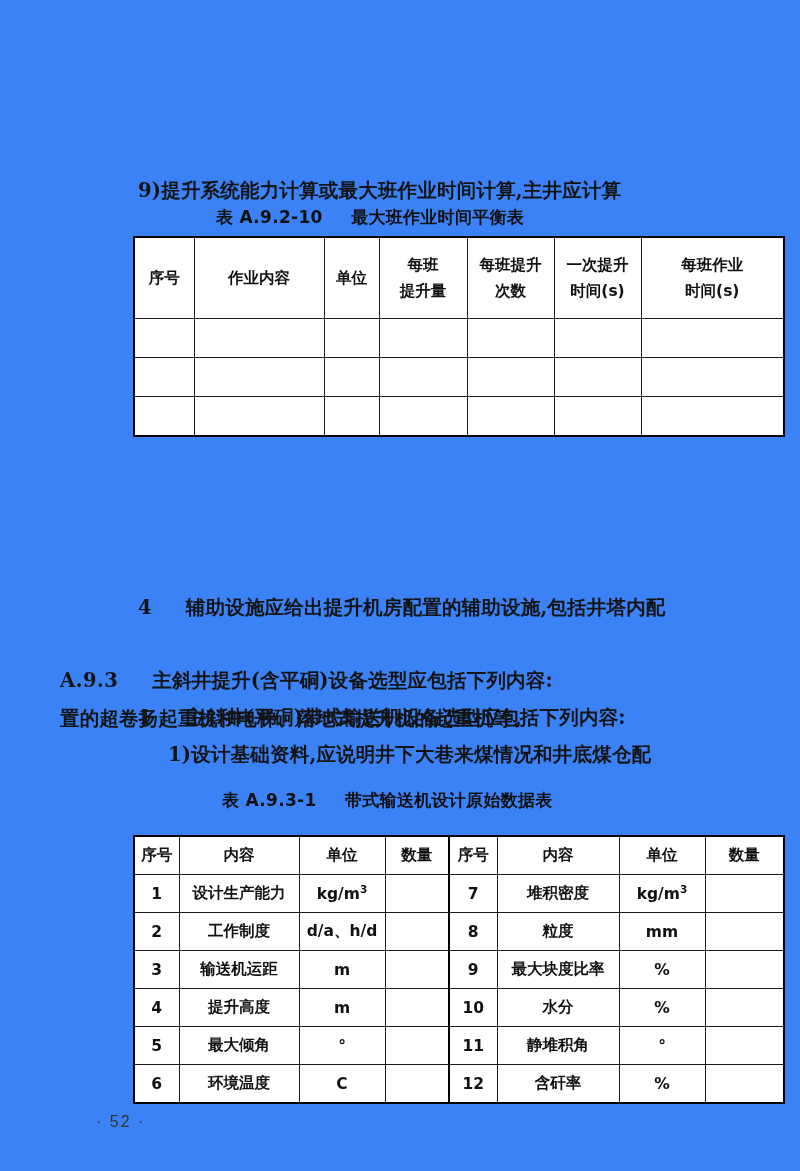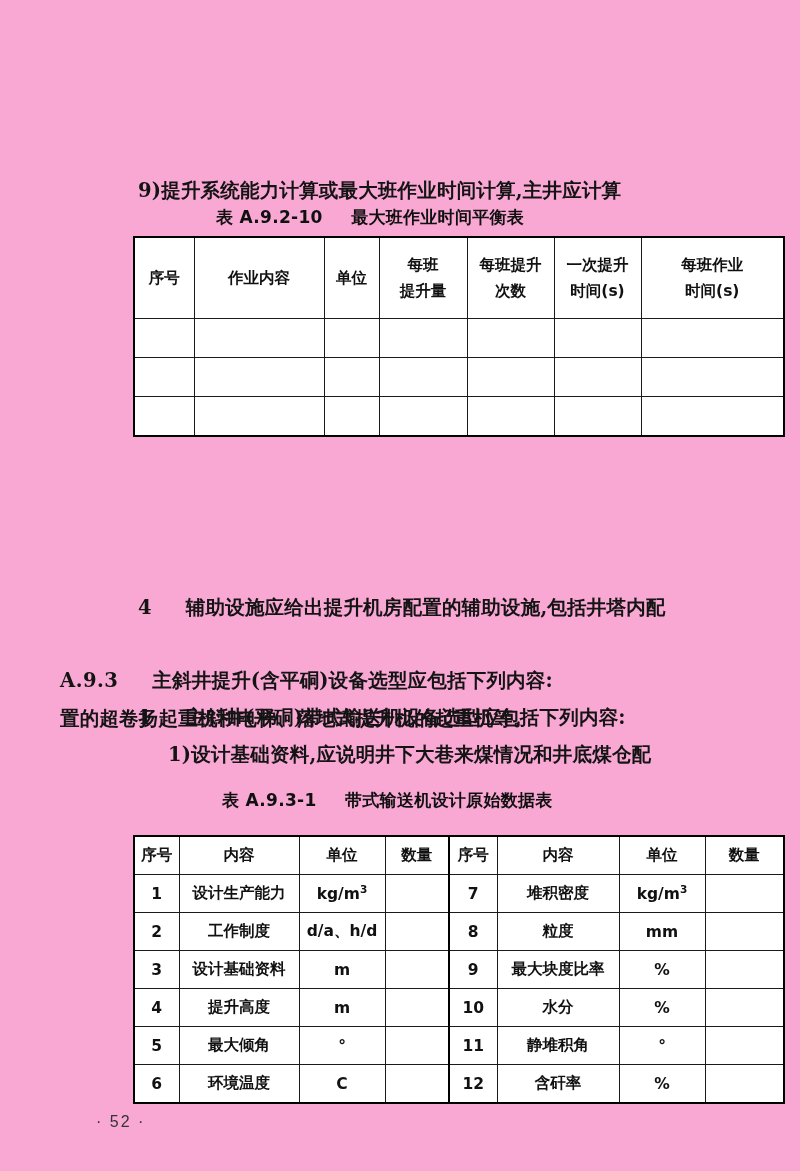--- a/index.html
+++ b/index.html
@@ -14,21 +14,21 @@
     font-family: "DejaVu Serif", "Liberation Serif", serif;
     color: #111111;
     overflow: hidden;
   }
 
   .page {
     position: absolute;
     left: 0; top: 0;
     width: 800px;
     height: 1171px;
-    background: #f9a8d4;
+    background: #3b82f6;
   }
 
   
   .para {
     position: absolute;
     font-size: 19.5px;
     line-height: 37px;
     letter-spacing: 0.2px;
     color: #141414;
     font-weight: 600;
@@ -320,21 +320,21 @@
         <td>工作制度</td>
         <td>d/a、h/d</td>
         <td></td>
         <td class="mid-sep-left">8</td>
         <td>粒度</td>
         <td>mm</td>
         <td></td>
       </tr>
       <tr>
         <td>3</td>
-        <td>设计基础资料</td>
+        <td>输送机运距</td>
         <td>m</td>
         <td></td>
         <td class="mid-sep-left">9</td>
         <td>最大块度比率</td>
         <td>%</td>
         <td></td>
       </tr>
       <tr>
         <td>4</td>
         <td>提升高度</td>

